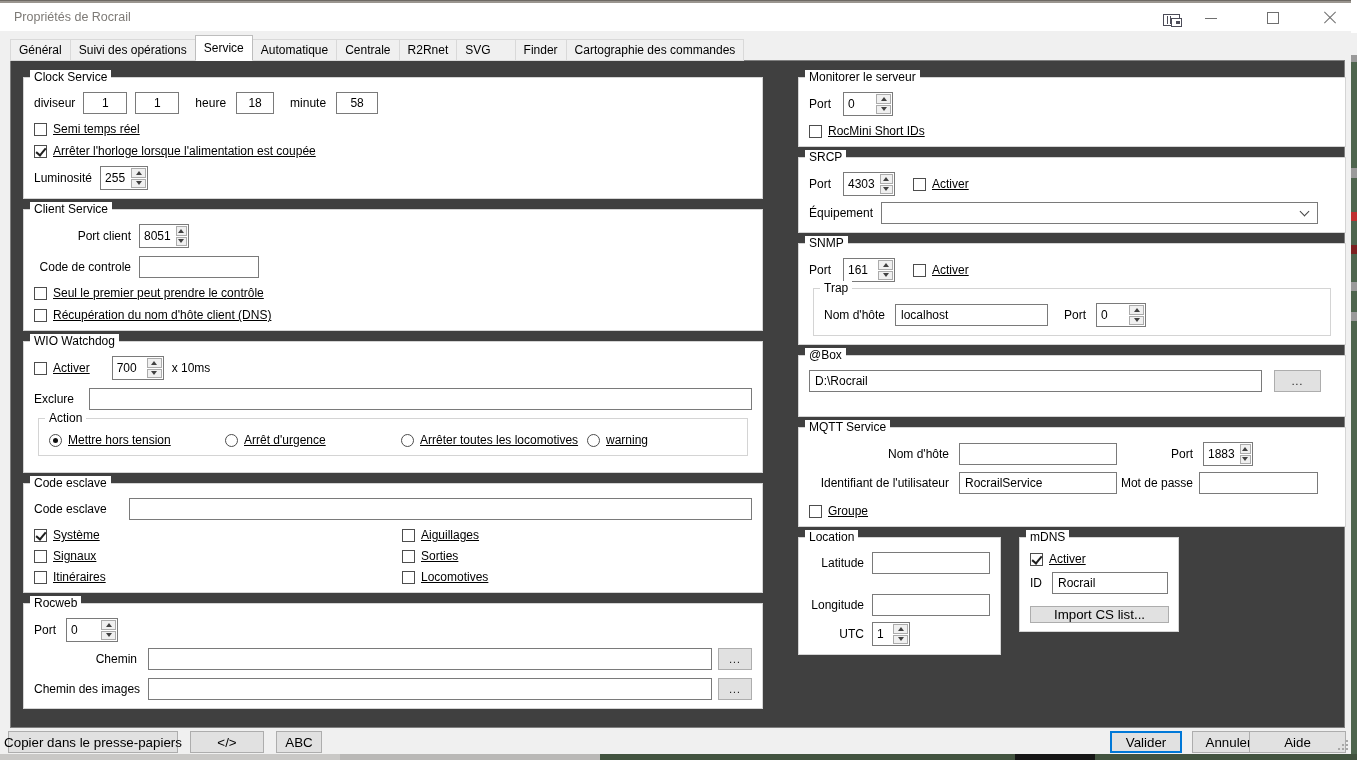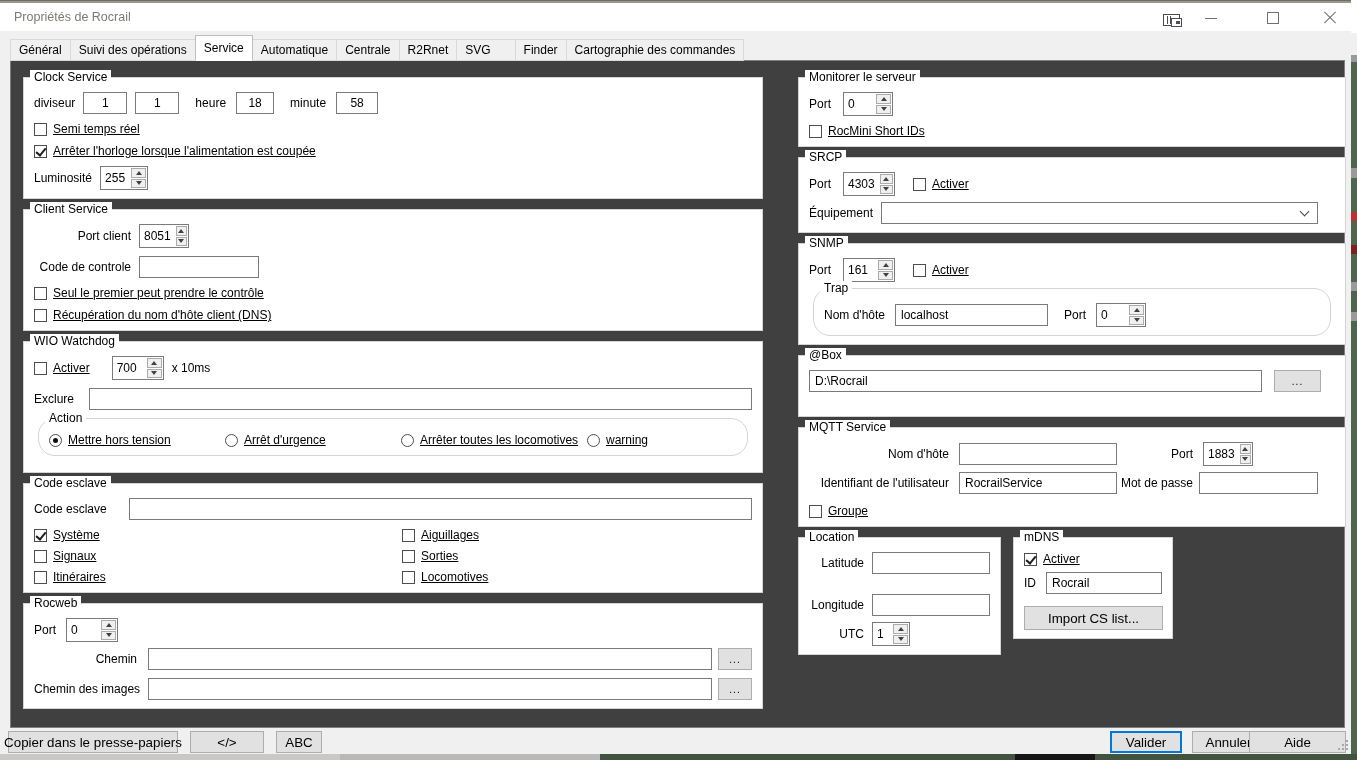--- a/index.html
+++ b/index.html
@@ -31,21 +31,21 @@
   .tabbar { position:absolute; top:32px; left:10px; display:flex; align-items:flex-end; height:26px; z-index:3; }
   .tab { height:22px; padding:0 8px; display:flex; align-items:center; background:#f0f0f0; border:1px solid #d9d9d9; margin-right:-1px; white-space:nowrap; }
   .tab.active { height:26px; background:#fff; border-color:#bdbdbd; border-bottom:1px solid #fff; z-index:4; position:relative; }
 
   .panel { position:absolute; top:57px; left:10px; width:1335px; height:668px; background:#404040; border:1px solid #7f7f7f; }
   .col-left { position:absolute; left:12px; top:16px; width:740px; }
   .col-right { position:absolute; left:787px; top:16px; width:548px; }
 
   .grp { position:relative; border:1px solid #d4d4d4; padding:14px 10px 8px 10px; margin-bottom:10px; background:#fff; }
   .grp-title { position:absolute; top:-8px; left:6px; background:#fff; padding:0 4px; white-space:nowrap; }
-  .grp.sub { margin:0 4px 8px 4px;border-radius:17px; }
+  .grp.sub { margin:0 4px 8px 4px; }
 
   .row { display:flex; align-items:center; margin-bottom:8px; }
   .row:last-child { margin-bottom:0; }
   .lbl { white-space:nowrap; flex:none; }
   .lbl.r { text-align:right; }
 
   .tbox { height:22px; background:#fff; border:1px solid #7a7a7a; display:flex; align-items:center; padding:0 5px; flex:none; overflow:hidden; white-space:nowrap; }
   .tbox.center { justify-content:center; }
   .tbox.grow { flex:1 1 auto; }
 
@@ -414,21 +414,21 @@
             <div class="tbox" style="width:119px;margin-left:6px">
                 <span></span>
               </div>
           </div>
           <div class="row cb" style="margin-top:10px">
             <span class="check"></span>
             <span class="cbl">Groupe</span>
           </div>
         </div>
 
-        <div style="display:flex; align-items:flex-start; gap:12px">
+        <div style="display:flex; align-items:flex-start; gap:18px">
           <div class="grp" style="width:203px">
             <span class="grp-title">Location</span>
             <div class="row" style="margin-bottom:20px">
               <span class="lbl r" style="width:55px">Latitude</span>
               <div class="tbox" style="width:118px;margin-left:8px">
                   <span></span>
                 </div>
             </div>
             <div class="row" style="margin-bottom:6px">
               <span class="lbl r" style="width:55px">Longitude</span>
@@ -453,21 +453,21 @@
               <span class="check checked"></span>
               <span class="cbl">Activer</span>
             </div>
             <div class="row">
               <span class="lbl">ID</span>
               <div class="tbox grow" style="margin-left:10px">
                   <span>Rocrail</span>
                 </div>
             </div>
             <div class="row" style="margin-top:12px">
-              <button class="btn" style="width:139px;height:24px">Import CS list...</button>
+              <button class="btn" style="width:139px;height:17px">Import CS list...</button>
             </div>
           </div>
         </div>
 
       </div>
     </div>
 
     <button class="btn footer-btn" style="left:8px;width:170px">Copier dans le presse-papiers</button>
     <button class="btn footer-btn" style="left:190px;width:74px">&lt;/&gt;</button>
     <button class="btn footer-btn" style="left:276px;width:46px">ABC</button>

